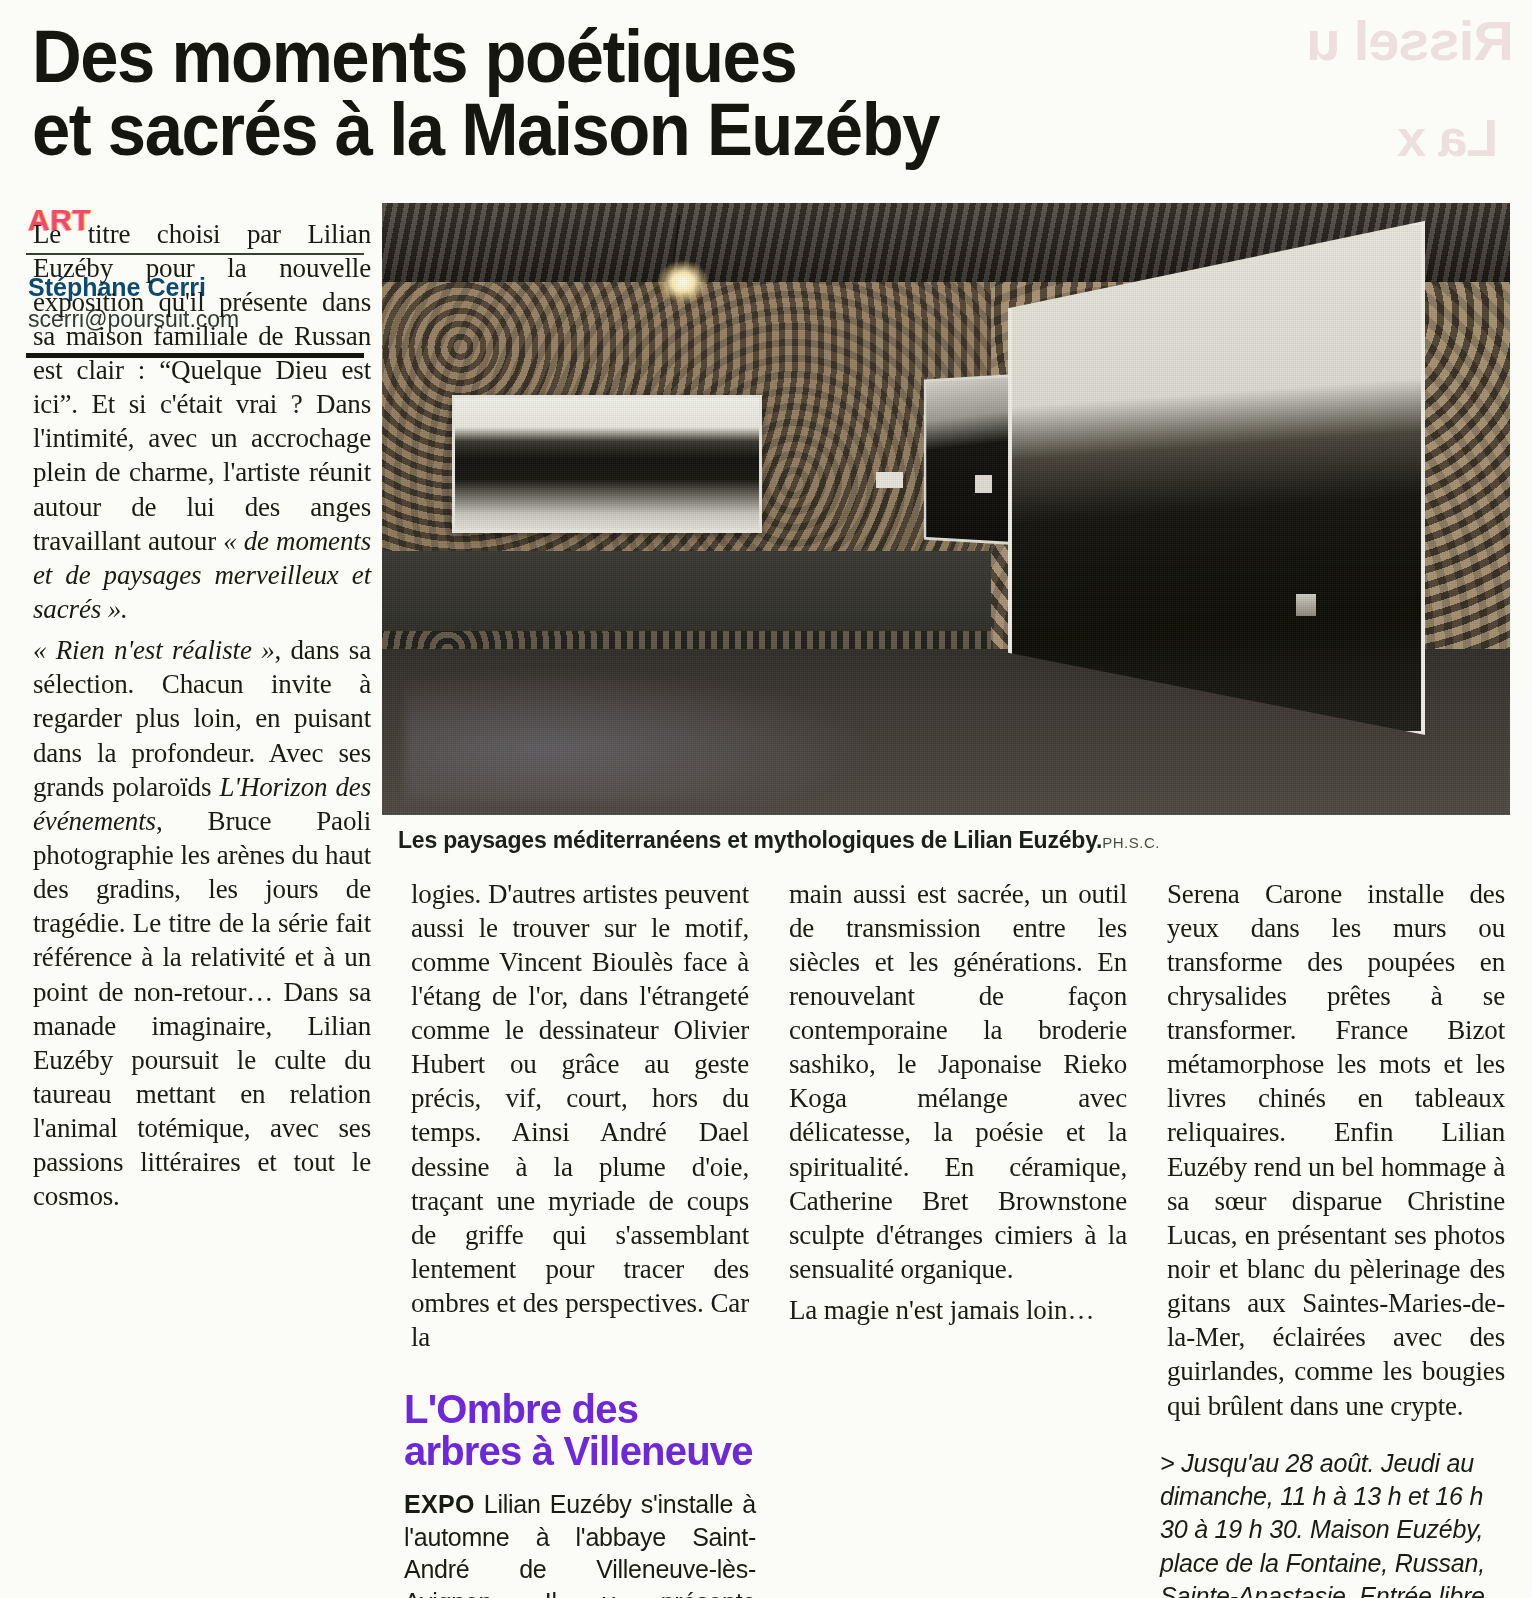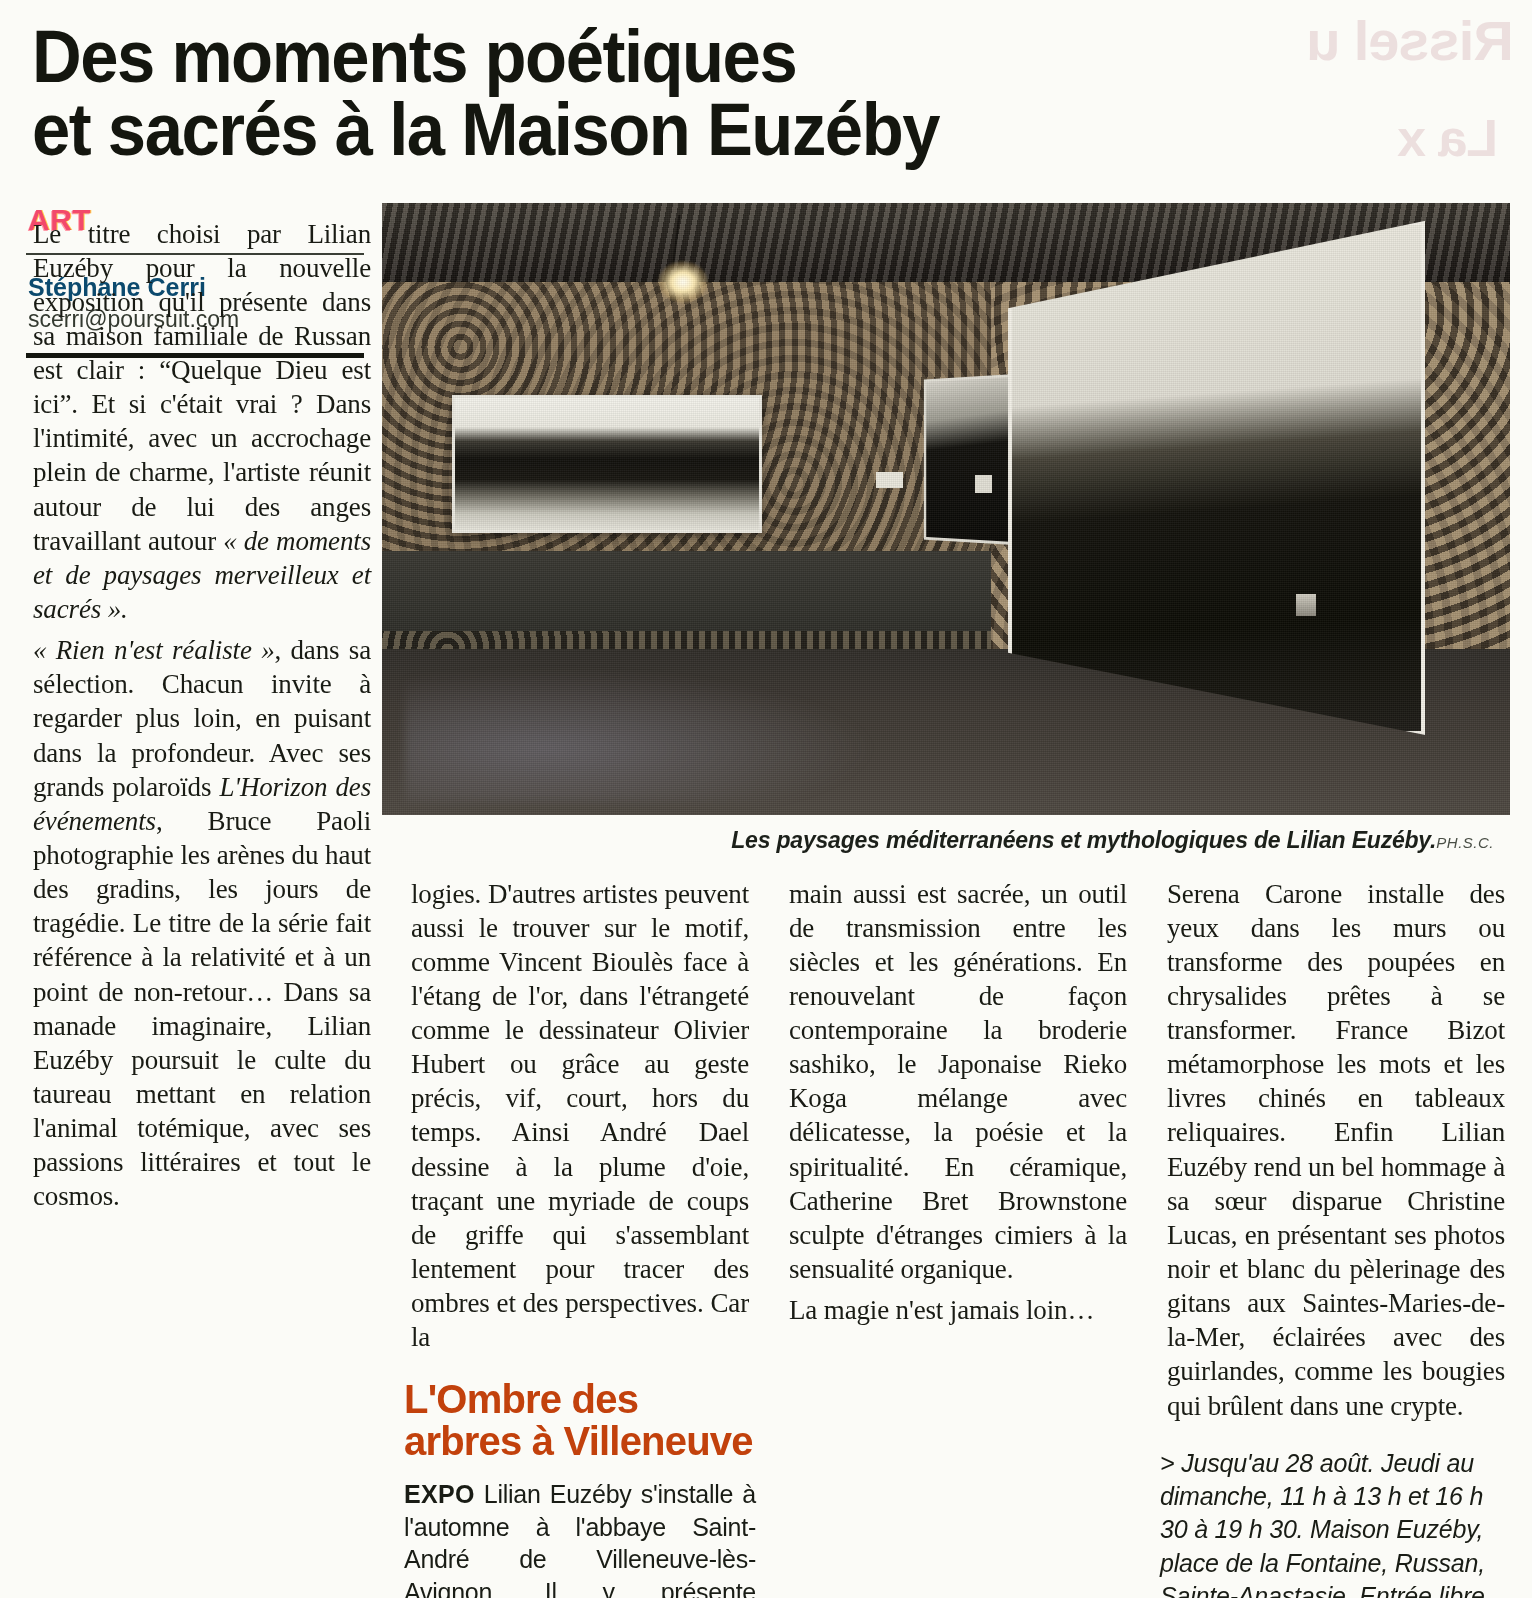--- a/index.html
+++ b/index.html
@@ -213,24 +213,23 @@
     background:
       repeating-linear-gradient(0deg, rgba(255,255,255,.035) 0 1px, rgba(0,0,0,.045) 1px 2px),
       repeating-linear-gradient(90deg, rgba(255,255,255,.02) 0 1px, rgba(0,0,0,.03) 1px 2px);
     pointer-events: none;
   }
 
   
   .caption-row {
     display: flex;
     align-items: baseline;
-    justify-content: flex-end;
-    margin: 12px 12px 0 0;
+    justify-content: flex-start;
+    margin: 12px 18px 0 0;
     padding-left: 372px;
-    font-style: italic;
   }
   .caption {
     font-family: "Liberation Sans", sans-serif;
     font-weight: bold;
     font-size: 23px;
     color: #1c201a;
     letter-spacing: -0.2px;
   }
   .credit {
     font-family: "Liberation Sans", sans-serif;
@@ -248,23 +247,23 @@
     color: #191b14;
     letter-spacing: -0.15px;
     margin: 7px;
   }
   .body-txt + .body-txt { margin-top: 0; }
   .body-txt i { font-style: italic; }
 
   .subhead {
     font-family: "Liberation Sans", sans-serif;
     font-size: 40px;
-    color: #c2410c;
+    color: #6d28d9;
     letter-spacing: -0.8px;
-    margin: 24px 0 16px 0;
+    margin: 34px 0 16px 0;
     line-height: 1.05;
   }
 
   .expo {
     font-family: "Liberation Sans", sans-serif;
     font-size: 25px;
     line-height: 1.3;
     color: #191c15;
     letter-spacing: -0.25px;
     text-align: justify;

